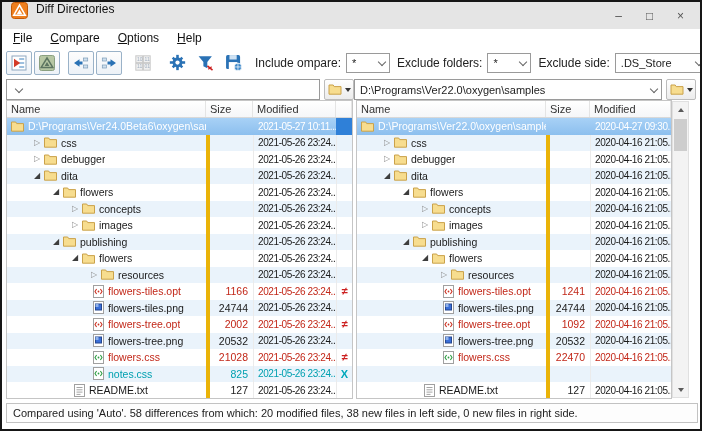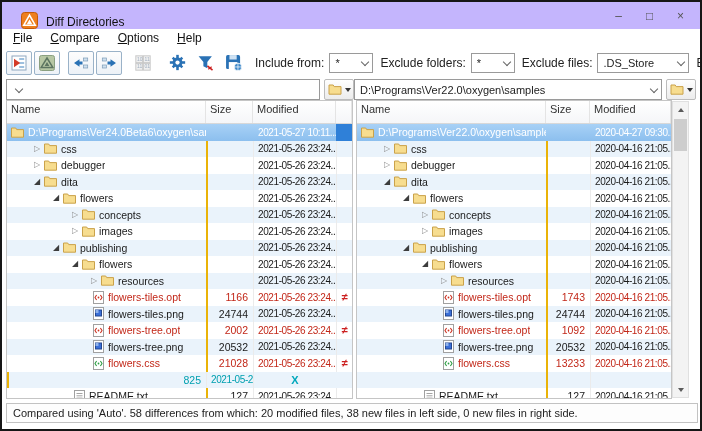--- a/index.html
+++ b/index.html
@@ -1,20 +1,20 @@
 <!DOCTYPE html>
 <html><head>
 <meta charset="utf-8">
 <style>
 *{box-sizing:border-box;margin:0;padding:0}
 html,body{width:702px;height:431px}
 body{border:2px solid #161616;font-family:"Liberation Sans",sans-serif;background:#fff;position:relative;overflow:hidden}
 
 
-.titlebar{position:absolute;left:0;top:0;width:698px;height:27px;display:flex;align-items:flex-end;padding-left:19px;background:#c4b5fd}
+.titlebar{position:absolute;left:0;top:0;width:698px;height:27px;display:flex;align-items:flex-start;padding-left:9px;background:#e5e5e5}
 .app-icon{width:17px;height:17px;margin-right:8px;display:flex}
 .title{font-size:12px;color:#111}
 .win-controls{position:absolute;right:4px;top:0;height:27px;display:flex}
 .win-btn{width:31px;height:27px;display:flex;align-items:center;justify-content:center;font-size:12px;color:#555}
 
 
 .menubar{position:absolute;left:2px;top:27px;height:18px;display:flex;align-items:center;font-size:12px;color:#111}
 .menu-item{padding:0 9px}
 .menu-item u{text-decoration:underline}
 
@@ -37,29 +37,29 @@
 #path-right{left:352px;width:308px}
 .folder-btn{position:absolute;top:77px;height:21px;width:30px;border:1px solid #bcbcbc;border-radius:2px;background:linear-gradient(#fefefe,#ececec);display:flex;align-items:center;justify-content:center;gap:3px}
 #fbtn-left{left:322px}
 #fbtn-right{left:664px}
 .dcaret{width:0;height:0;border-left:3px solid transparent;border-right:3px solid transparent;border-top:4px solid #333}
 
 
 .panel{position:absolute;top:98px;height:299px;border:1px solid #c5c5c5;background:#fff;overflow:hidden}
 #panel-left{left:4px;width:347px}
 #panel-right{left:354px;width:316px}
-.phead{display:grid;height:23px;border-bottom:1px solid #d8d8d8;font-size:11px;color:#333;background:linear-gradient(#ffffff,#f5f6f8)}
+.phead{display:grid;height:17px;border-bottom:1px solid #d8d8d8;font-size:11px;color:#333;background:linear-gradient(#ffffff,#f5f6f8)}
 .gl{grid-template-columns:199px 47px 83px 16px}
 .gr{grid-template-columns:189px 44px 81px}
 .hc{padding-left:4px;line-height:16px;border-right:1px solid #e4e4e4;overflow:hidden;white-space:nowrap}
 .row{display:grid;height:16.5px;align-items:center;font-size:10.5px;color:#1a1a1a}
 .row.alt{background:#eaf3fb}
 .row.sel{background:linear-gradient(#a8d1f6,#8cbfee);color:#fff}
 .c{height:100%;display:flex;align-items:center;overflow:hidden;white-space:nowrap}
-.c.size{justify-content:flex-end;padding-right:5px;border-left:2px solid #eab308}
+.c.size{justify-content:flex-end;padding-right:5px;border-left:4px solid #eab308}
 .c.mod{padding-left:4px;border-left:1px solid #ebebeb;font-size:10px;letter-spacing:-0.4px}
 .c.markcell{border-left:1px solid #ebebeb;justify-content:center}
 .row.sel .c.size,.row.sel .c.mod,.row.sel .c.markcell{border-left-color:transparent}
 .row.sel .markcell{background:#2f80d8}
 .arrow{flex:0 0 14px;text-align:center;font-size:8px;color:#8f8f8f;line-height:1}
 .arrow.exp{color:#3d3d3d}
 .icon-sp{margin-right:4px;display:flex;flex:0 0 auto}
 .lbl{overflow:hidden;white-space:nowrap}
 .clr-red{color:#c22718}
 .clr-teal{color:#00a0b0}
@@ -175,31 +175,31 @@
   </span>
   <span class="tbtn">
     <svg width="17" height="17" viewBox="0 0 16 16">
         <rect x="1" y="1" width="13.2" height="13.2" rx="1.5" fill="#2a72b5"></rect>
         <rect x="4.2" y="1" width="6.8" height="4.2" fill="#cfe2f3"></rect>
         <rect x="3.6" y="7.6" width="8" height="6.6" fill="#fff"></rect>
         <circle cx="12.2" cy="12.2" r="3.6" fill="#3a86c8" stroke="#fff" stroke-width="0.8"></circle>
         <path d="M8.6 12.2 H15.8 M12.2 8.6 V15.8" stroke="#fff" stroke-width="0.7"></path>
       </svg>
   </span>
-  <span class="tlabel">Include from:</span>
+  <span class="tlabel">Include ompare:</span>
   <span class="combo w-if">
       <span class="val">*</span>
       <span class="chev"></span>
     </span>
   <span class="tlabel">Exclude folders:</span>
   <span class="combo w-ifo">
       <span class="val">*</span>
       <span class="chev"></span>
     </span>
-  <span class="tlabel">Exclude files:</span>
+  <span class="tlabel">Exclude side:</span>
   <span class="combo w-ef">
       <span class="val">.DS_Store</span>
       <span class="chev"></span>
     </span>
   <span class="tlabel">Exclude folders:</span>
 
 </div>
 
 <div class="combo path-combo" id="path-left">
   <span class="chev"></span>
@@ -445,20 +445,31 @@
         </span>
         <span class="lbl clr-red">flowers.css</span>
       </div>
       <div class="c size clr-red">21028</div>
       <div class="c mod clr-red">2021-05-26 23:24...</div>
       <div class="c markcell">
         <span class="mark neq">≠</span>
       </div>
     </div>
     <div class="row gl alt">
+      <div class="c name-c" style="padding-left: 86px;">
+        <span class="icon-sp">
+          <svg width="11" height="13" viewBox="0 0 11 13">
+            <rect x="0.5" y="0.5" width="10" height="12" fill="#fff" stroke="#a0a0a0"></rect>
+            <path d="M3.6 4 L2 6.5 L3.6 9" stroke="#2f9e44" fill="none" stroke-width="1.1"></path>
+            <path d="M7.4 4 L9 6.5 L7.4 9" stroke="#2f9e44" fill="none" stroke-width="1.1"></path>
+            <circle cx="5.5" cy="6.5" r="0.9" fill="#2f9e44"></circle>
+          </svg>
+        </span>
+        <span class="lbl clr-teal">notes.css</span>
+      </div>
       <div class="c size clr-teal">825</div>
       <div class="c mod clr-teal">2021-05-26 23:24...</div>
       <div class="c markcell">
         <span class="mark x">X</span>
       </div>
     </div>
     <div class="row gl">
       <div class="c name-c" style="padding-left: 67px;">
         <span class="icon-sp">
           <svg width="11" height="13" viewBox="0 0 11 13">
@@ -613,21 +624,21 @@
         <span class="icon-sp">
           <svg width="11" height="13" viewBox="0 0 11 13">
             <rect x="0.5" y="0.5" width="10" height="12" fill="#fff" stroke="#a0a0a0"></rect>
             <path d="M3.6 4 L2 6.5 L3.6 9" stroke="#cc3322" fill="none" stroke-width="1.1"></path>
             <path d="M7.4 4 L9 6.5 L7.4 9" stroke="#cc3322" fill="none" stroke-width="1.1"></path>
             <circle cx="5.5" cy="6.5" r="0.9" fill="#cc3322"></circle>
           </svg>
         </span>
         <span class="lbl clr-red">flowers-tiles.opt</span>
       </div>
-      <div class="c size clr-red">1743</div>
+      <div class="c size clr-red">1241</div>
       <div class="c mod clr-red">2020-04-16 21:05...</div>
     </div>
     <div class="row gr alt">
       <div class="c name-c" style="padding-left: 86px;">
         <span class="icon-sp">
           <svg width="11" height="13" viewBox="0 0 11 13">
             <rect x="0.5" y="0.5" width="10" height="12" fill="#fff" stroke="#a0a0a0"></rect>
             <rect x="2.5" y="3" width="6" height="6" fill="#3a6fd8" stroke="#23478f"></rect>
             <rect x="2.5" y="3" width="3" height="3" fill="#8fb2ec"></rect>
           </svg>
@@ -671,21 +682,21 @@
         <span class="icon-sp">
           <svg width="11" height="13" viewBox="0 0 11 13">
             <rect x="0.5" y="0.5" width="10" height="12" fill="#fff" stroke="#a0a0a0"></rect>
             <path d="M3.6 4 L2 6.5 L3.6 9" stroke="#2f9e44" fill="none" stroke-width="1.1"></path>
             <path d="M7.4 4 L9 6.5 L7.4 9" stroke="#2f9e44" fill="none" stroke-width="1.1"></path>
             <circle cx="5.5" cy="6.5" r="0.9" fill="#2f9e44"></circle>
           </svg>
         </span>
         <span class="lbl clr-red">flowers.css</span>
       </div>
-      <div class="c size clr-red">13233</div>
+      <div class="c size clr-red">22470</div>
       <div class="c mod clr-red">2020-04-16 21:05...</div>
     </div>
     <div class="row gr alt">
       <div class="c name-c"></div>
       <div class="c size"></div>
       <div class="c mod"></div>
     </div>
     <div class="row gr">
       <div class="c name-c" style="padding-left: 67px;">
         <span class="icon-sp">

